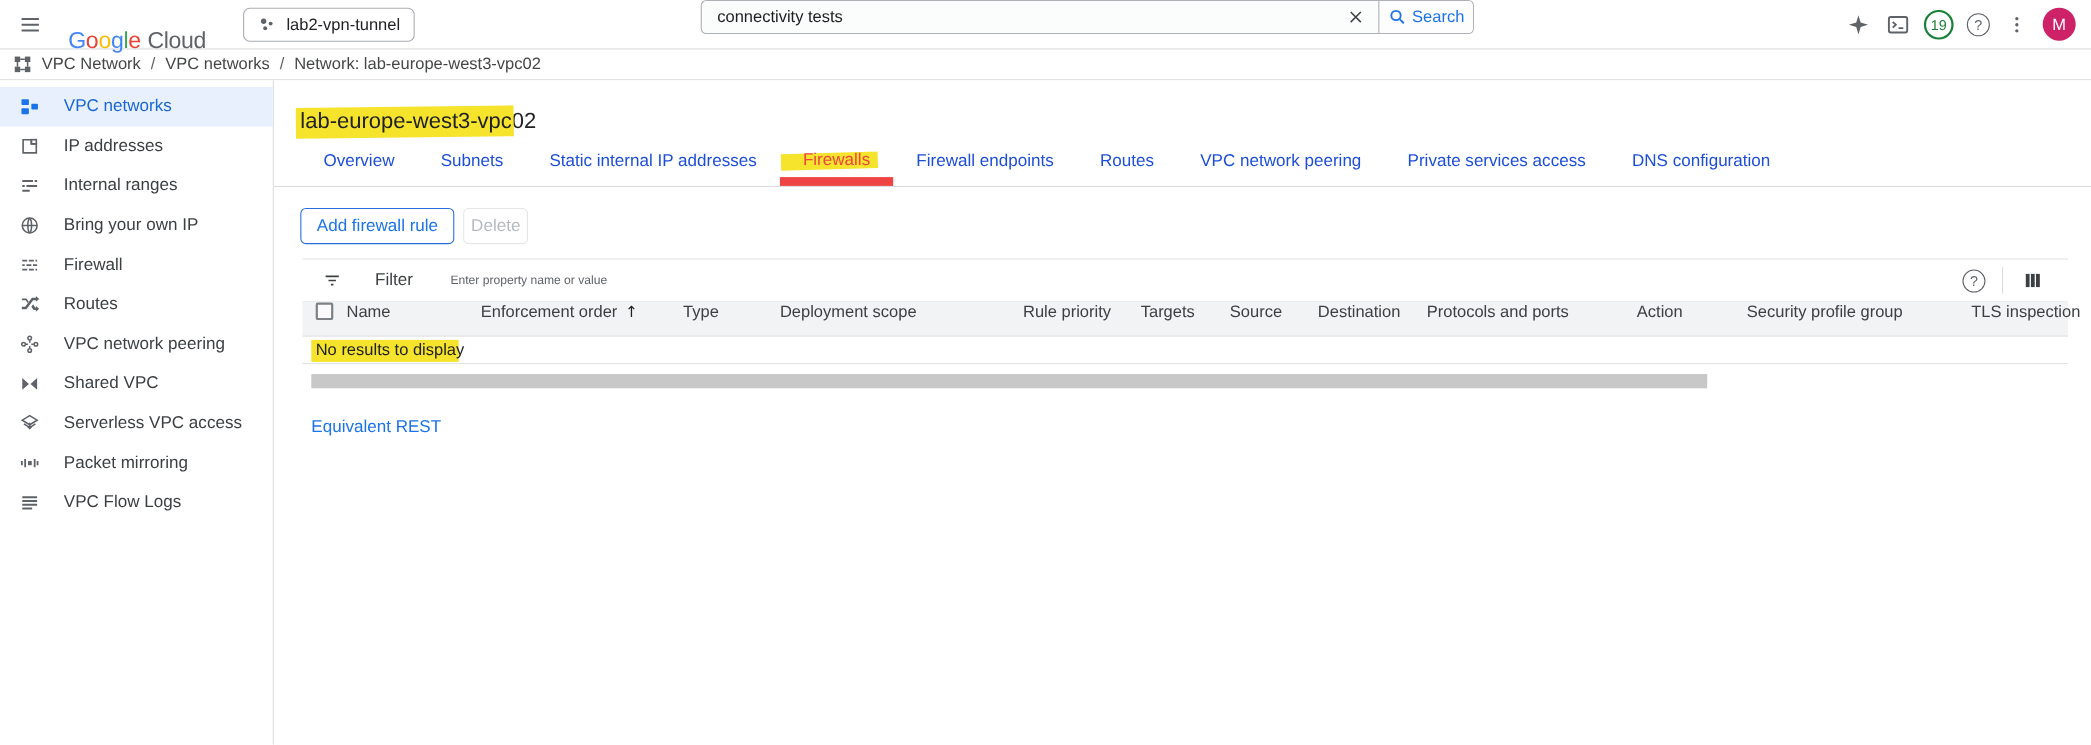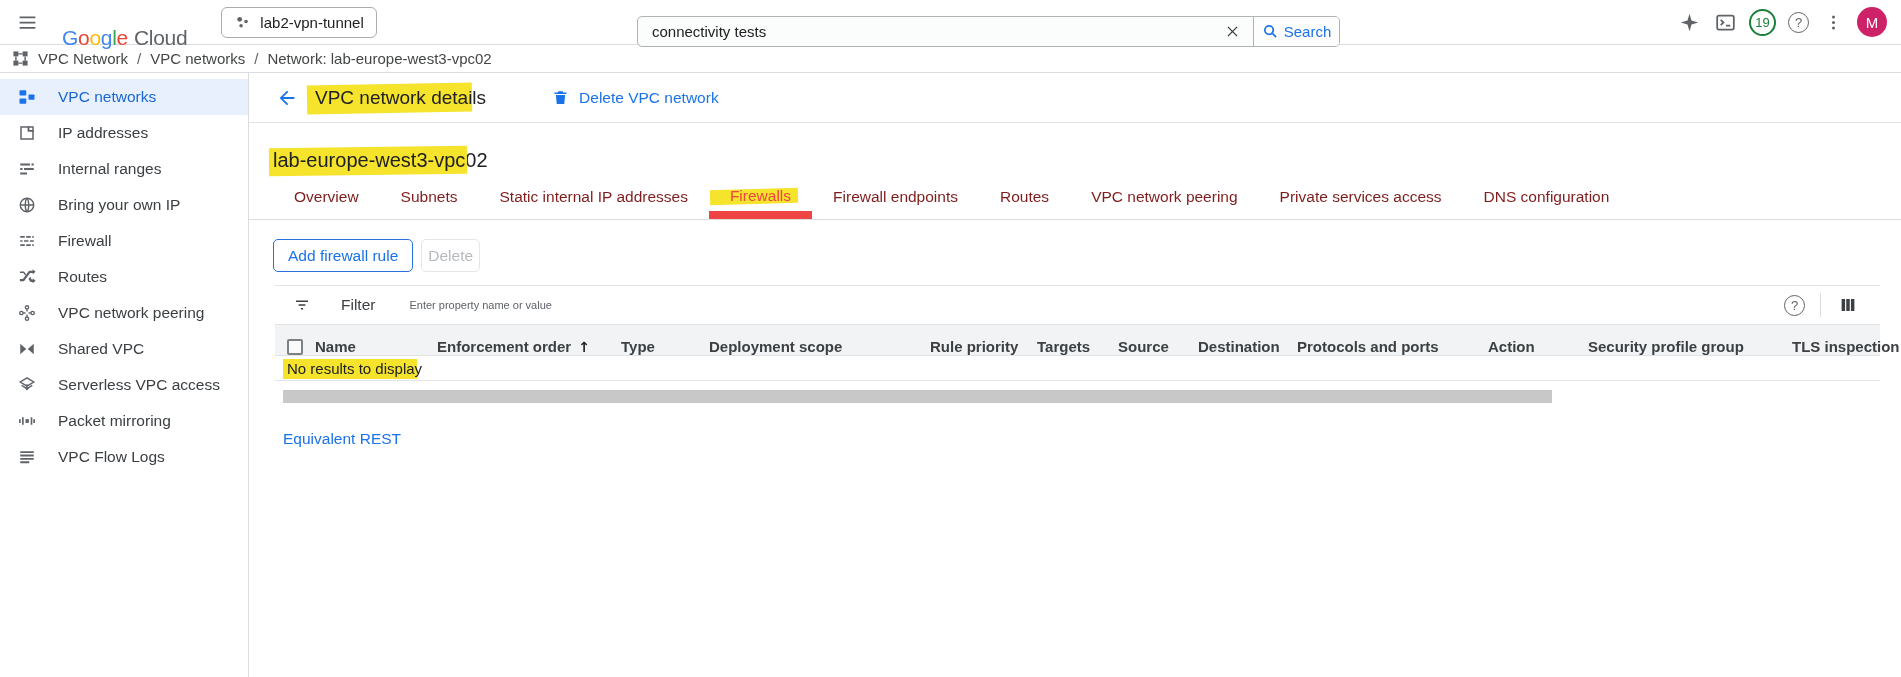--- a/index.html
+++ b/index.html
@@ -8,21 +8,21 @@
 
   
   .topbar { height:45px; border-bottom:1px solid #dadce0; display:flex; align-items:center;
     padding:0 14px; position:relative; background:#fff; }
   .hambtn { width:26px; height:26px; display:flex; align-items:center; justify-content:center; cursor:pointer; }
   .logo { display:flex; align-items:baseline; margin-left:22px; font-size:21px; letter-spacing:-0.3px;margin-top:32px; }
   .logo .wordmark span { font-weight:500; }
   .logo .suffix { color:#5f6368; margin-left:6px; font-weight:400; }
   .projectbtn { margin-left:34px; height:31px; border:1px solid #a9adb2; border-radius:6px;
     display:flex; align-items:center; gap:9px; padding:0 12px; font-size:15px; color:#202124; cursor:pointer; background:#fff; }
-  .searchwrap { position:absolute; left:637px; top:16px; width:703px; height:31px;
+  .searchwrap { position:absolute; left:637px; top:0; width:703px; height:31px;
     border:1px solid #aeb1b5; border-radius:5px; display:flex; align-items:stretch; background:#fbfcfc; overflow:hidden; }
   .searchwrap input { flex:1; border:none; outline:none; background:transparent; font-size:15px;
     color:#202124; padding:0 14px; font-family:inherit; }
   .clearbtn { width:42px; display:flex; align-items:center; justify-content:center; cursor:pointer; }
   .searchbtn { width:86px; border-left:1px solid #aeb1b5; display:flex; align-items:center; justify-content:center;
     gap:5px; color:#1a73e8; font-size:15px; font-weight:500; cursor:pointer; background:#fdfdfd; }
   .topicons { margin-left:auto; display:flex; align-items:center; gap:12px; }
   .iconbtn { width:24px; height:24px; display:flex; align-items:center; justify-content:center; cursor:pointer; }
   .countbadge { width:27px; height:27px; border:2px solid #188038; border-radius:50%; display:flex;
     align-items:center; justify-content:center; font-size:13px; font-weight:500; color:#188038; cursor:pointer; }
@@ -53,21 +53,21 @@
   .backbtn { width:24px; height:24px; display:flex; align-items:center; justify-content:center; cursor:pointer; }
   .pagetitle { margin-left:16px; font-size:19px; font-weight:400; color:#202124; white-space:nowrap; }
   .delnet { margin-left:66px; display:flex; align-items:center; gap:10px; color:#1a73e8;
     font-size:15.5px; font-weight:500; cursor:pointer; }
 
   .nettitle { margin:26px 0 0 24px; font-size:20px; font-weight:400; color:#202124; white-space:nowrap; }
 
   
   .tabswrap { margin-top:8px; border-bottom:1px solid #dadce0; padding-left:24px; }
   .tabs { display:flex; }
-  .tab { padding:0 21px; line-height:34px; font-size:15.5px; font-weight:500; color:#7f1d1d;
+  .tab { padding:0 21px; line-height:34px; font-size:15.5px; font-weight:500; color:#1d4ed8;
     cursor:pointer; white-space:nowrap; position:relative; }
   .tab.active { color:#ef4444; border-bottom:8px solid #ef4444; line-height:31px; }
 
   
   .actions { margin:19px 0 0 24px; display:flex; gap:8px; }
   .btn { height:33px; border-radius:5px; font-size:15.5px; font-weight:500; display:flex;
     align-items:center; padding:0 14px; background:#fff; font-family:inherit; cursor:pointer; white-space:nowrap; }
   .btn.primary { border:1px solid #2a6fe0; color:#1a73e8; }
   .btn.disabled { border:1px solid #e4e6e9; color:#b6babf; padding:0 6px; cursor:default; }
 
@@ -75,22 +75,22 @@
   .panel { margin:13px 21px 0 26px; border-top:1px solid #e1e3e6; }
   .filterrow { height:39px; display:flex; align-items:center; padding-left:18px; gap:30px;
     border-bottom:1px solid #e1e3e6; }
   .filterrow .flabel { font-size:15.5px; font-weight:500; color:#3c4043; }
   .filterrow input { flex:1; border:none; outline:none; font-size:11px; color:#202124;
     font-family:inherit; margin-left:4px; background:transparent; }
   .filterrow input::placeholder { color:#5f6368; opacity:1; }
   .filtertools { margin-left:auto; display:flex; align-items:center; gap:15px; padding-right:20px; }
   .vsep { width:1px; height:24px; background:#dadce0; }
 
-  .thead { height:31px; background:#f1f3f4; display:flex; align-items:flex-end;
-    font-size:15px; font-weight:700; color:#3c4043; border-bottom:1px solid #e1e3e6; }
+  .thead { height:31px; background:#f1f3f4; display:flex; align-items:flex-start;
+    font-size:15px; font-weight:400; color:#3c4043; border-bottom:1px solid #e1e3e6; }
   .th { flex:none; white-space:nowrap; overflow:visible; }
   .checkcell { width:40px; padding-left:12px; display:flex; align-items:center; }
   .checkbox { width:16px; height:16px; border:2px solid #7c8186; border-radius:2px; background:#fafafa; cursor:pointer; }
   .sortarrow { margin-left:7px; color:#202124; font-family:"DejaVu Sans", sans-serif; font-size:14px; }
 
   .emptyrow { height:25px; display:flex; align-items:center; padding-left:12px; font-size:15px;
     color:#202124; border-bottom:1px solid #e1e3e6; }
 
   .hscroll { margin:9px 0 0 8px; width:1269px; height:13px; background:#c8c8c8; cursor:pointer; }
 
@@ -303,38 +303,20 @@
         <svg width="18" height="18" viewBox="0 0 24 24" stroke="currentColor" stroke-width="2.4" fill="none">
           <path d="M3 5.5h18M3 10h18M3 14.5h18M3 19h12"></path>
         </svg>
       </span>
       <span>VPC Flow Logs</span>
     </div>
   </div>
 
   <div class="content">
 
-    <div class="dethead">
-      <div class="backbtn">
-        <svg width="22" height="22" viewBox="0 0 24 24" fill="#1a73e8">
-          <path d="M20 11H7.8l5.6-5.6L12 4l-8 8 8 8 1.4-1.4L7.8 13H20z"></path>
-        </svg>
-      </div>
-      <div class="pagetitle">
-        <span class="marker mk-title">VPC network details</span>
-      </div>
-      <div class="delnet">
-        <span>
-          <svg width="17" height="19" viewBox="0 0 24 24" fill="#1a73e8">
-            <path d="M9 3h6l1 2h4.5v2h-17V5H8zM5.5 8.5h13L17.3 21H6.7z"></path>
-          </svg>
-        </span>
-        <span>Delete VPC network</span>
-      </div>
-    </div>
 
     <div class="nettitle"><span class="marker mk-net">lab-europe-west3-vpc</span><span>02</span></div>
 
     <div class="tabswrap">
       <div class="tabs">
         <div class="tab"><span>Overview</span></div>
         <div class="tab"><span>Subnets</span></div>
         <div class="tab"><span>Static internal IP addresses</span></div>
         <div class="tab active"><span class="marker mk-tab">Firewalls</span></div>
         <div class="tab"><span>Firewall endpoints</span></div>

